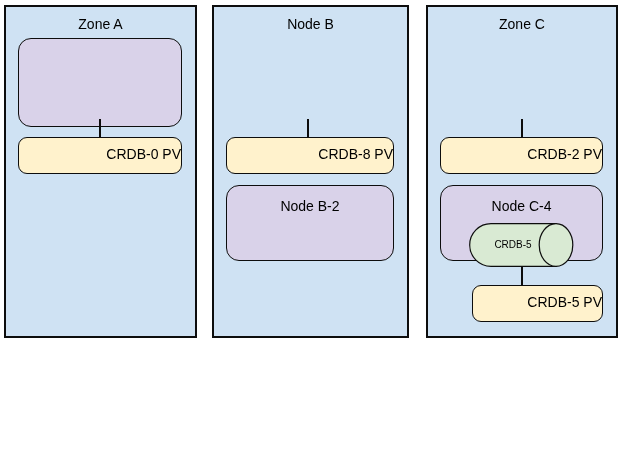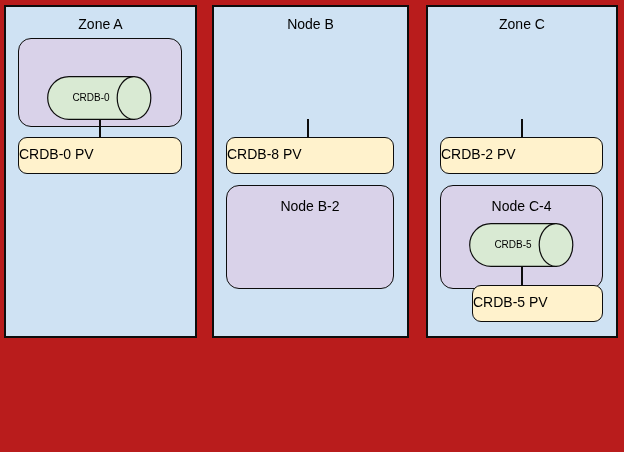--- a/index.html
+++ b/index.html
@@ -4,21 +4,21 @@
 <style>
   html, body {
     margin: 0;
     padding: 0;
     background: #000000;
   }
   #canvas {
     position: relative;
     width: 624px;
     height: 452px;
-    background: #b91c1c;
+    background: #ffffff;
     font-family: "Liberation Sans", sans-serif;
     color: #000000;
     overflow: hidden;
   }
   .zone {
     position: absolute;
     top: 5px;
     height: 333px;
     background: #cfe2f3;
     border: 2px solid #0d0d0d;
@@ -40,21 +40,21 @@
   .node {
     position: absolute;
     left: 12px;
     right: 13px;
     background: #d9d2e9;
     border: 1.5px solid #0d0d0d;
     border-radius: 13px;
     box-sizing: border-box;
   }
   .node-1 { top: 31px;  height: 89px; }
-  .node-2 { top: 178px; height: 104px; }
+  .node-2 { top: 178px; height: 76px; }
 
   .node-label {
     position: absolute;
     top: 11px;
     left: 0;
     right: 0;
     text-align: center;
     font-size: 14px;
     line-height: 18px;
   }
@@ -87,43 +87,36 @@
 
   .pv {
     position: absolute;
     left: 12px;
     right: 13px;
     height: 37px;
     background: #fff2cc;
     border: 1.5px solid #0d0d0d;
     border-radius: 9px;
     box-sizing: border-box;
-    text-align: left;
+    text-align: right;
     font-size: 14px;
     line-height: 33px;
   }
   .pv-1 { top: 130px; }
   .pv-2 { top: 278px; margin-left: 32px; }
 </style>
 </head>
 <body>
 
 <div id="canvas">
 
   <div class="zone" id="zone-a">
     <div class="zone-title">Zone A</div>
 
     <div class="node node-1">
-      <div class="cylinder">
-        <svg width="105" height="44" viewBox="0 0 105 44">
-          <path d="M87,0.7 H22 A21.3,21.3 0 0 0 22,43.3 H87 Z" fill="#d9ead3" stroke="#0d0d0d" stroke-width="1.2"></path>
-          <ellipse cx="87" cy="22" rx="16.8" ry="21.3" fill="#d9ead3" stroke="#0d0d0d" stroke-width="1.2"></ellipse>
-        </svg>
-        <div class="cyl-label">CRDB-0</div>
-      </div>
     </div>
 
     <div class="connector connector-1"></div>
 
     <div class="pv pv-1">
       <span>CRDB-0 PV</span>
     </div>
   </div>
 
   <div class="zone" id="zone-b">

